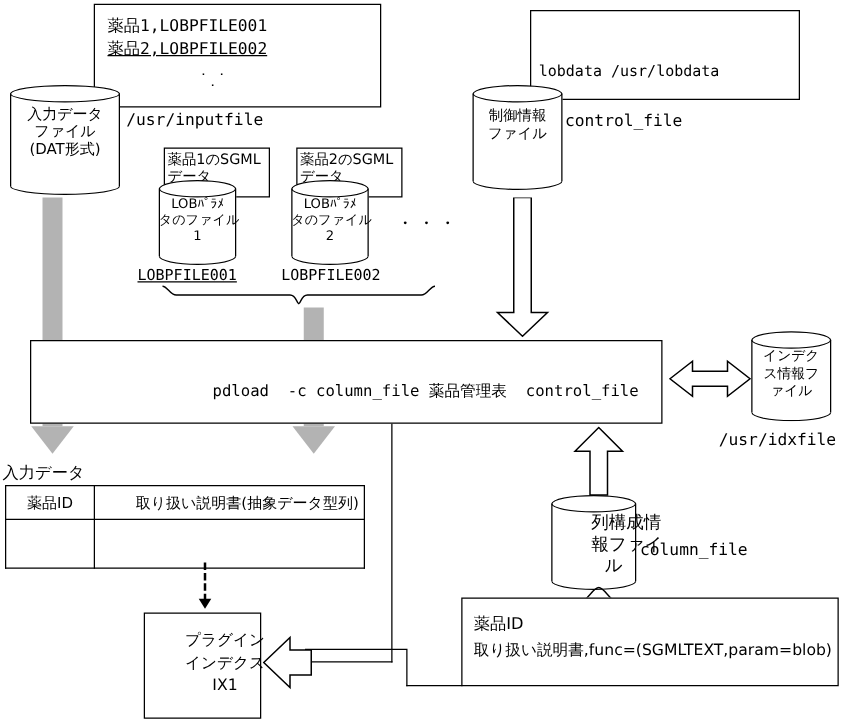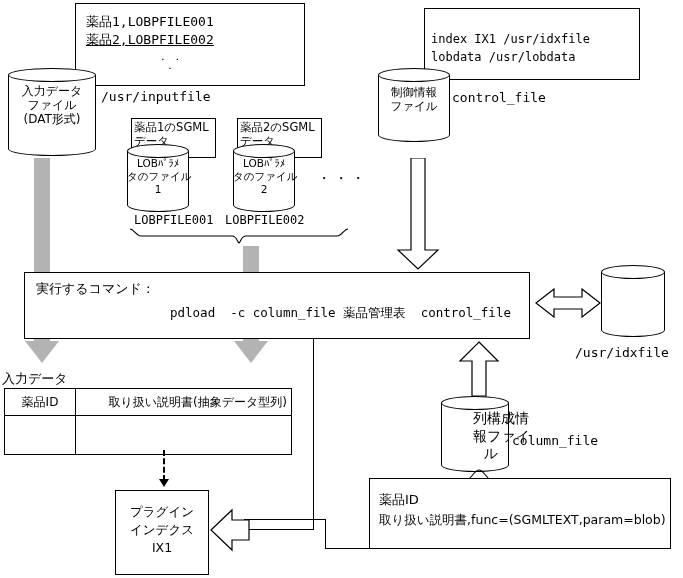--- a/index.html
+++ b/index.html
@@ -98,45 +98,44 @@
     <div class="body"></div>
     <div class="top"></div>
     <div class="bot"></div>
     <div class="lbl jp" style="top:16px;">入力データ
 ファイル
 (DAT形式)</div>
   </div>
   <div class="txt mono" style="left:101px;top:89px;font-size:13px;">/usr/inputfile</div>
 
   <div class="box" style="left:424px;top:8px;width:216px;height:72px;"></div>
-  <div class="txt mono" style="left:431px;top:32px;font-size:12px;">index IX1 /usr/idxfile</div>
   <div class="txt mono" style="left:431px;top:50px;font-size:12px;">lobdata /usr/lobdata</div>
 
-  <div class="cyl" style="left:378px;top:68px;width:72px;height:74px;">
+  <div class="cyl" style="left:378px;top:68px;width:72px;height:84px;">
     <div class="body"></div>
     <div class="top"></div>
     <div class="bot"></div>
     <div class="lbl jp" style="top:18px;font-size:11.5px;">制御情報
 ファイル</div>
   </div>
   <div class="txt mono" style="left:452px;top:90px;font-size:13px;">control_file</div>
 
   <div class="box" style="left:131px;top:118px;width:85px;height:40px;"></div>
   <div class="txt jp" style="left:134px;top:120px;font-size:11.5px;">薬品1のSGML
 データ</div>
 
   <div class="cyl" style="left:127px;top:144px;width:62px;height:68px;">
     <div class="body"></div>
     <div class="top"></div>
     <div class="bot"></div>
     <div class="lbl jp" style="top:13px;font-size:10.5px;line-height:1.25;">LOBﾊﾟﾗﾒ
 タのファイル
 1</div>
   </div>
-  <div class="txt mono" style="left:134px;top:213px;font-size:12px;">LOBPFILE001</div>
+  <div class="txt mono" style="left:110px;top:213px;font-size:12px;text-decoration:underline;">LOBPFILE001</div>
 
   <div class="box" style="left:237px;top:118px;width:85px;height:40px;"></div>
   <div class="txt jp" style="left:240px;top:120px;font-size:11.5px;">薬品2のSGML
 データ</div>
 
   <div class="cyl" style="left:233px;top:144px;width:62px;height:68px;">
     <div class="body"></div>
     <div class="top"></div>
     <div class="bot"></div>
     <div class="lbl jp" style="top:13px;font-size:10.5px;line-height:1.25;">LOBﾊﾟﾗﾒ
@@ -153,33 +152,35 @@
     </svg>
   </div>
 
   <div class="harrow" style="left:396px;top:158px;width:44px;height:112px;">
     <svg width="44" height="112" viewBox="0 0 44 112">
       <path d="M15,0 L29,0 L29,92 L42,92 L22,111 L2,92 L15,92 Z" fill="#ffffff" stroke="#000" stroke-width="1.2"></path>
     </svg>
   </div>
 
   <div class="box" style="left:24px;top:272px;width:506px;height:67px;"></div>
-  <div class="txt jp" style="left:36px;top:281px;font-size:13px;">実行するコマンド：</div>
   <div class="txt mono" style="left:170px;top:305px;font-size:12.5px;">pdload  -c column_file 薬品管理表  control_file</div>
 
   <div class="harrow" style="left:535px;top:285px;width:66px;height:36px;">
     <svg width="66" height="36" viewBox="0 0 66 36">
       <path d="M1,18 L19,4 L19,12 L47,12 L47,4 L65,18 L47,32 L47,24 L19,24 L19,32 Z" fill="#ffffff" stroke="#000" stroke-width="1.2"></path>
     </svg>
   </div>
 
   <div class="cyl" style="left:601px;top:265px;width:64px;height:72px;">
     <div class="body"></div>
     <div class="top"></div>
     <div class="bot"></div>
+    <div class="lbl jp" style="top:13px;font-size:11px;line-height:1.25;">インデク
+ス情報フ
+ァイル</div>
   </div>
   <div class="txt mono" style="left:575px;top:345px;font-size:13px;">/usr/idxfile</div>
 
   <div class="harrow" style="left:458px;top:341px;width:42px;height:56px;">
     <svg width="42" height="56" viewBox="0 0 42 56">
       <path d="M21,1 L40,20 L28,20 L28,55 L14,55 L14,20 L2,20 Z" fill="#ffffff" stroke="#000" stroke-width="1.2"></path>
     </svg>
   </div>
 
   <div class="cyl" style="left:441px;top:396px;width:68px;height:76px;">
@@ -213,21 +214,21 @@
       <td style="height:34px;">&nbsp;</td>
       <td style="height:34px;">&nbsp;</td>
     </tr>
   </tbody>
     </table>
 
   <div class="dashv" style="left:163px;top:450px;height:31px;"></div>
   <div class="dashhead" style="left:159px;top:479px;"></div>
 
   <div class="box" style="left:115px;top:490px;width:94px;height:85px;"></div>
-  <div class="txt jp center" style="left:115px;top:503px;width:94px;font-size:12.5px;line-height:1.45;">プラグイン
+  <div class="txt jp center" style="left:115px;top:503px;width:94px;font-size:12.5px;line-height:1.45;padding-left:18px;">プラグイン
 インデクス
 IX1</div>
 
   <div class="vline" style="left:313px;top:339px;height:191px;"></div>
   <div class="hline" style="left:244px;top:529px;width:70px;"></div>
   <div class="harrow" style="left:210px;top:508px;width:40px;height:44px;">
     <svg width="40" height="44" viewBox="0 0 40 44">
       <path d="M1,22 L22,2 L22,12 L39,12 L39,32 L22,32 L22,42 Z" fill="#ffffff" stroke="#000" stroke-width="1.2"></path>
     </svg>
   </div>

